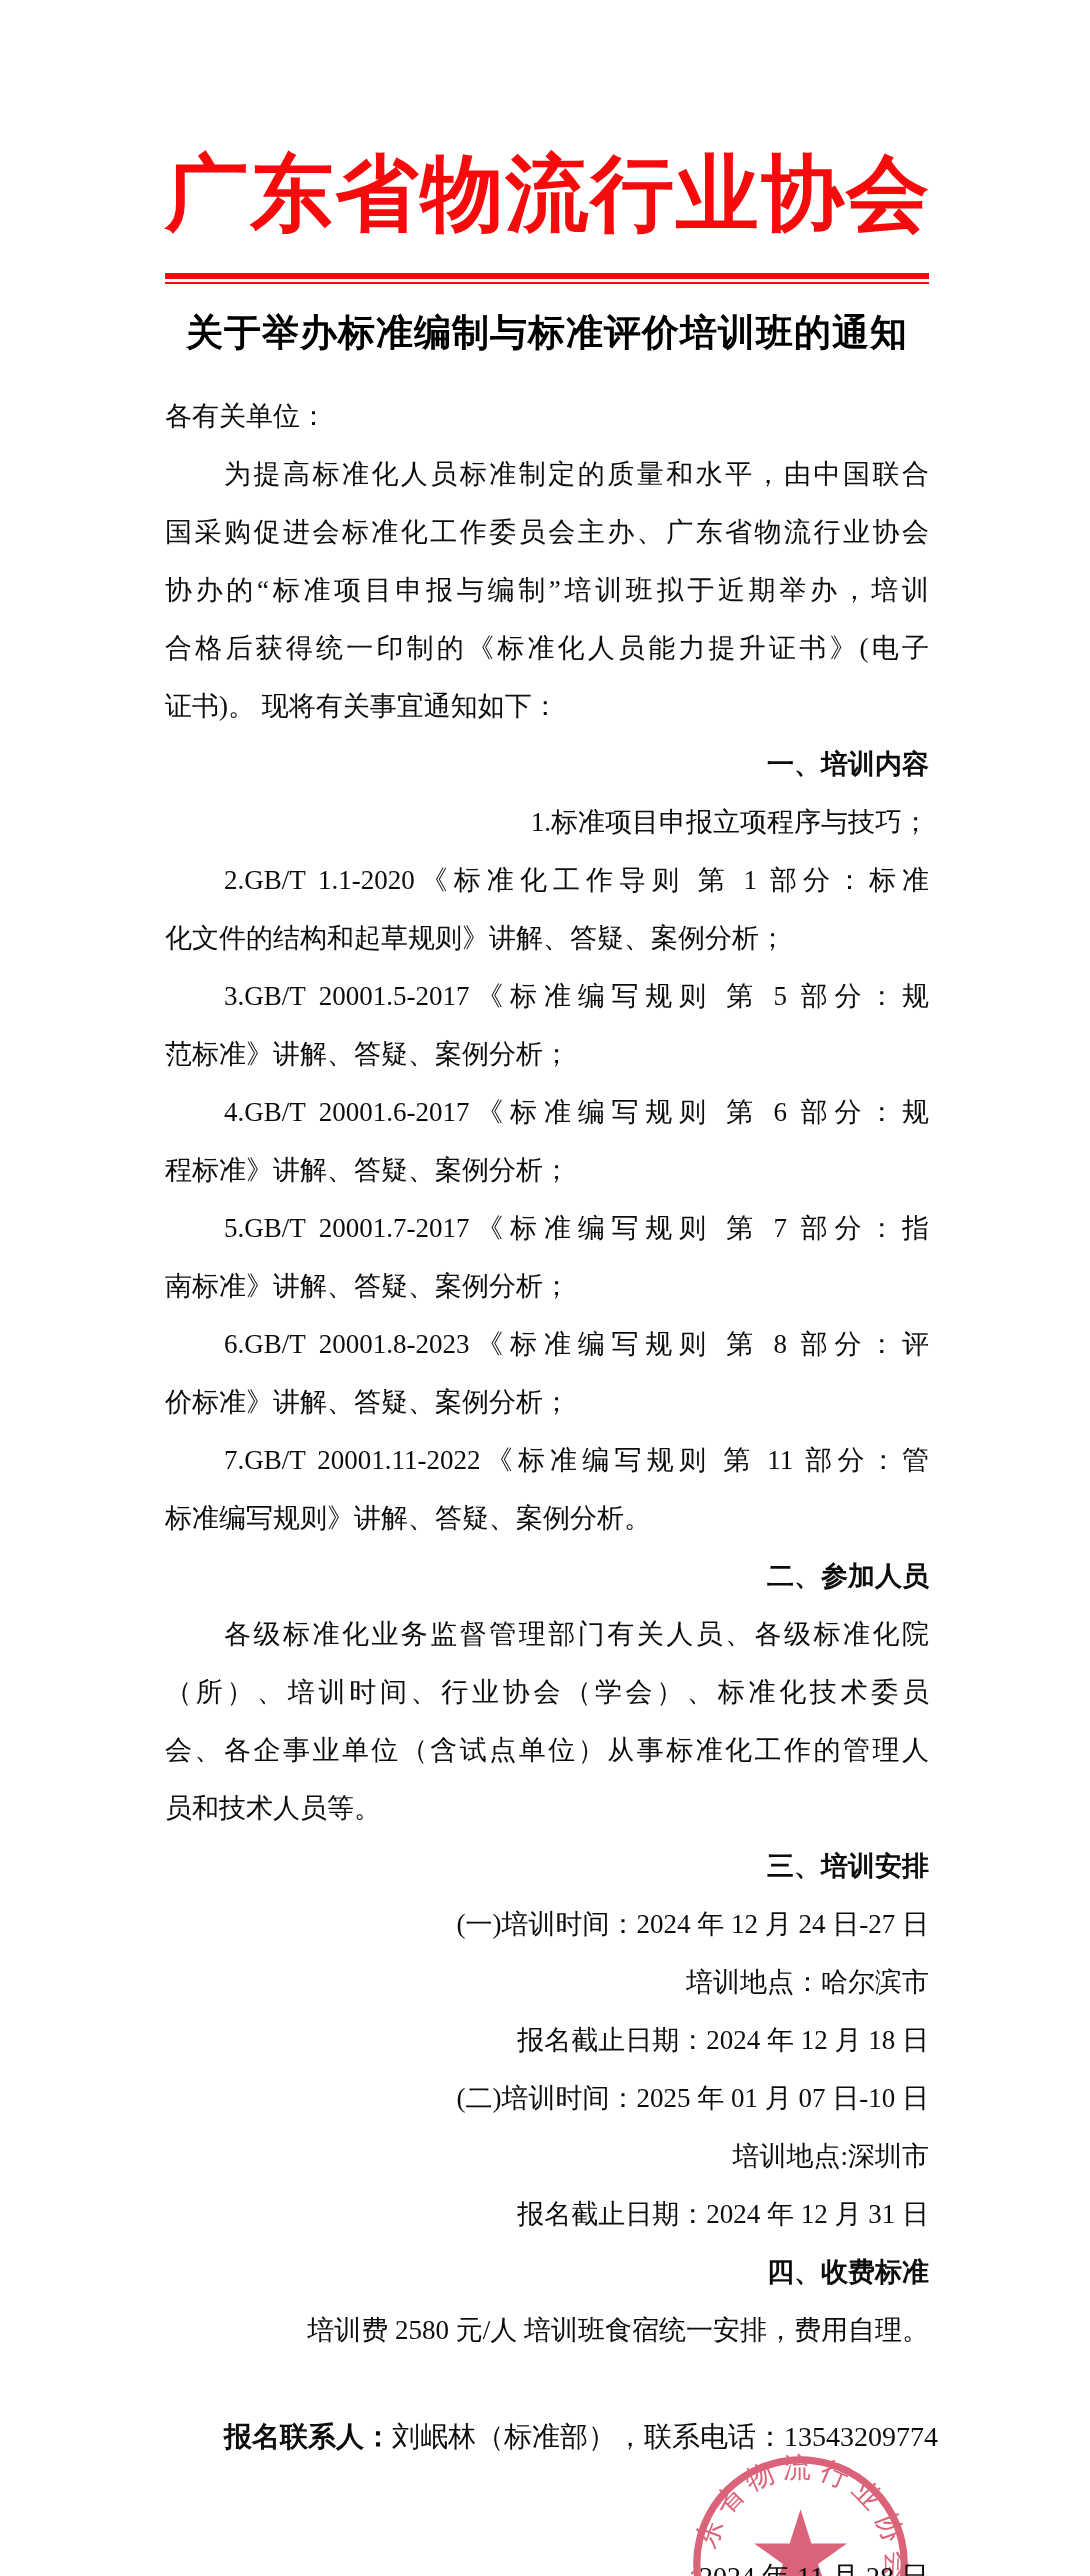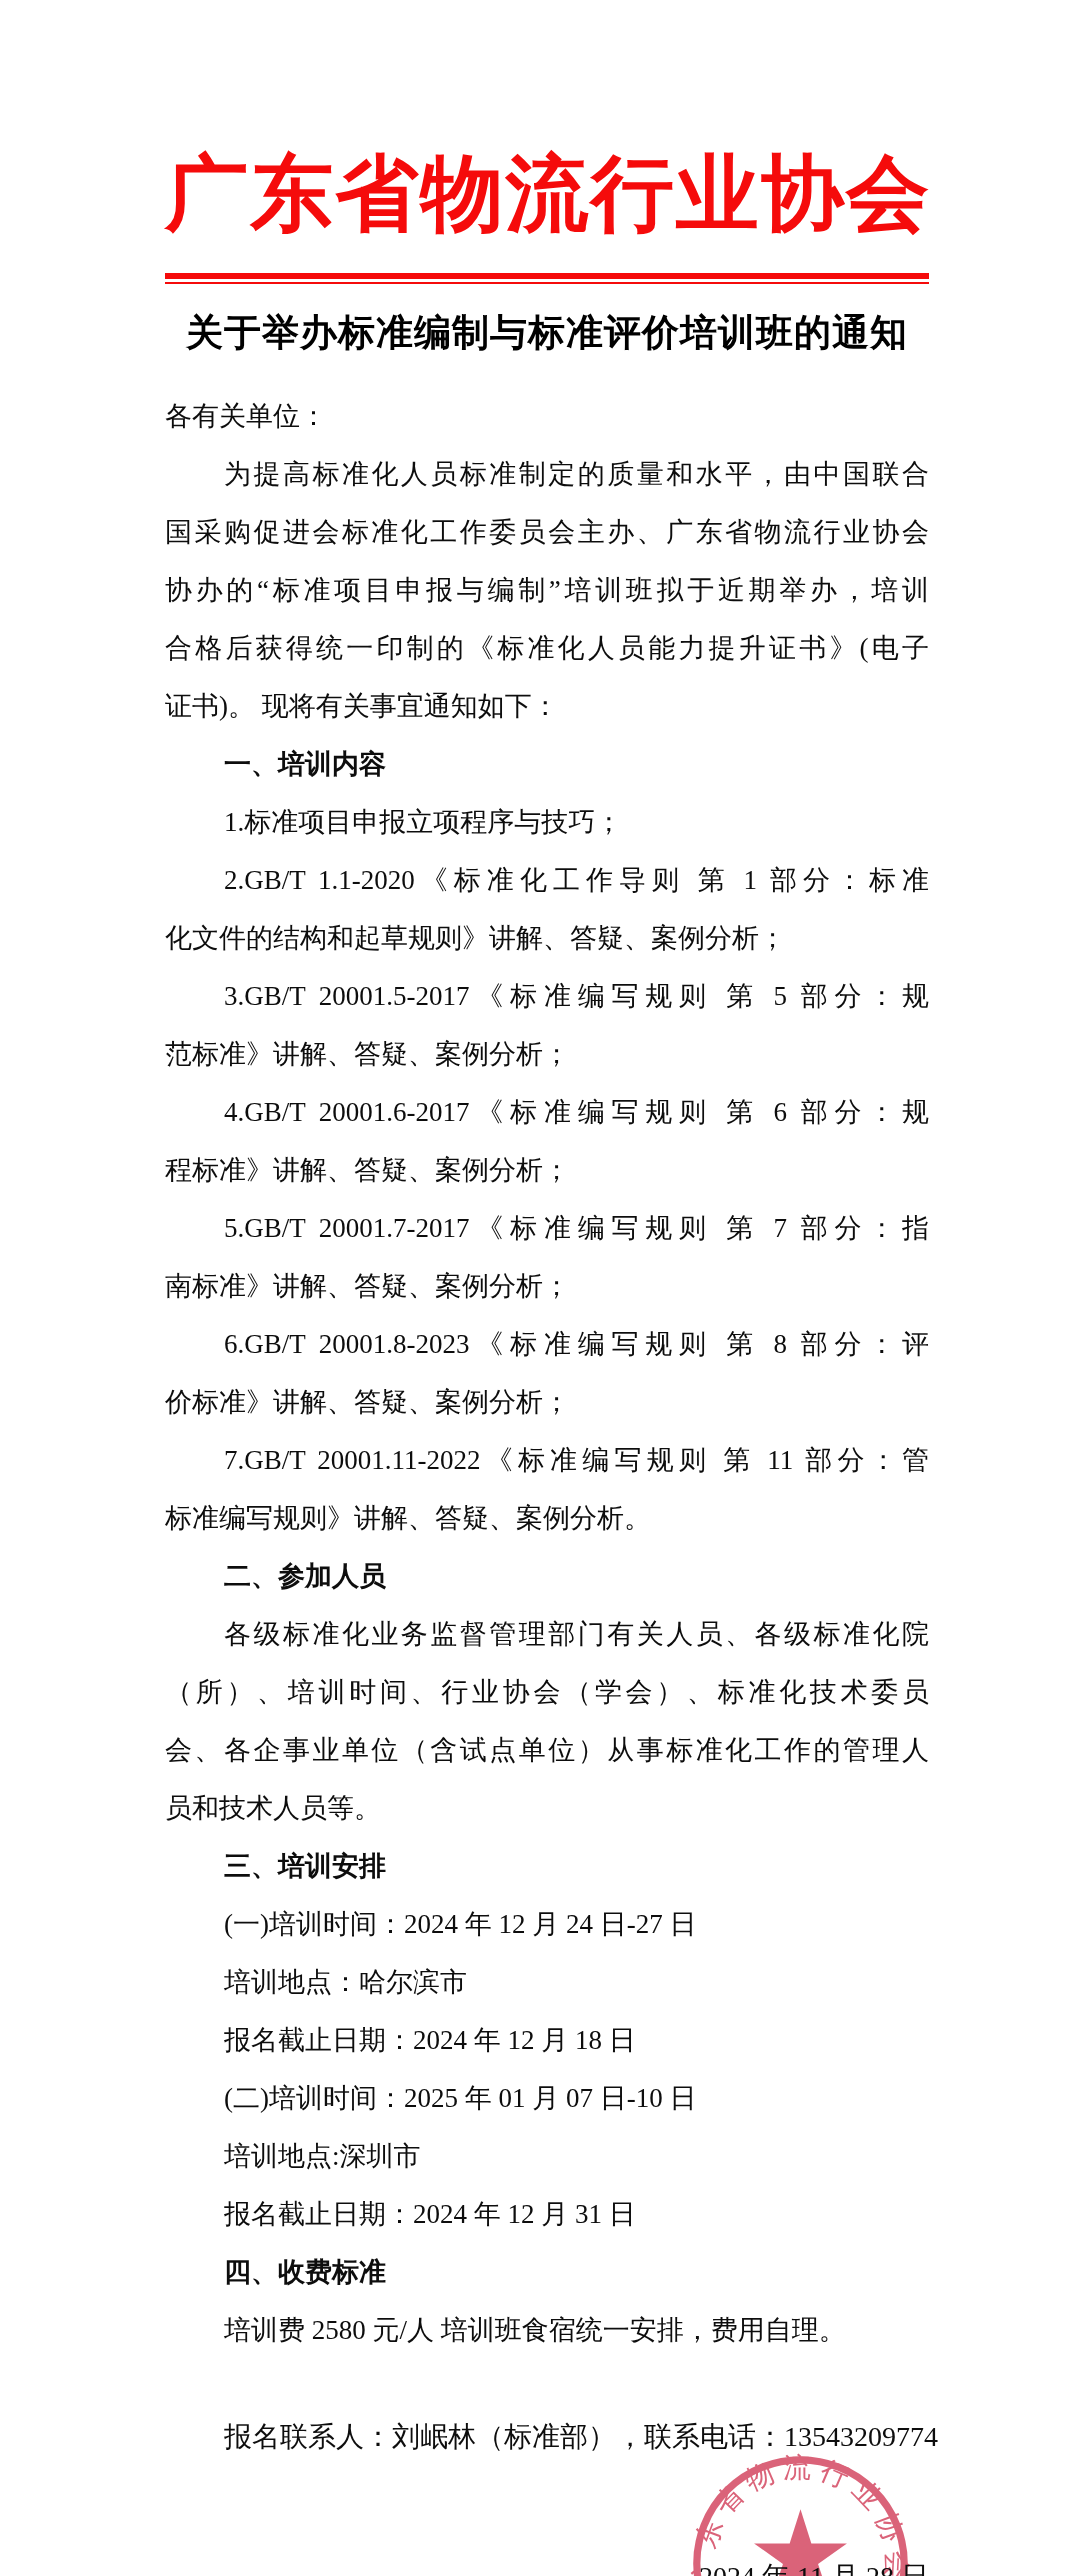--- a/index.html
+++ b/index.html
@@ -69,41 +69,41 @@
     top:387px;
     left:0;
     width:100%;
   }
   .line{
     height:58px;
     line-height:58px;
     font-size:27px;
     white-space:nowrap;
   }
-  .line.ind{ padding-left:59px; }
+  .line.ind{ padding-left:59px;text-align:right; }
   .line.bold{ font-weight:bold; }
   .line.stretch{
     white-space:normal;
     text-align:justify;
     text-align-last:justify;
   }
   .contact-line{
     position:absolute;
     top:2408px;
     left:0;
     width:100%;
     height:58px;
     line-height:58px;
     font-size:28px;
     padding-left:59px;
     box-sizing:border-box;
     z-index:3;
     white-space:nowrap;
   }
-  .contact-label{ font-weight:normal; }
+  .contact-label{ font-weight:bold; }
   .stamp{
     position:absolute;
     left:522px;
     top:2450px;
     width:227px;
     height:227px;
     z-index:1;
     opacity:0.9;
   }
   .date-line{

